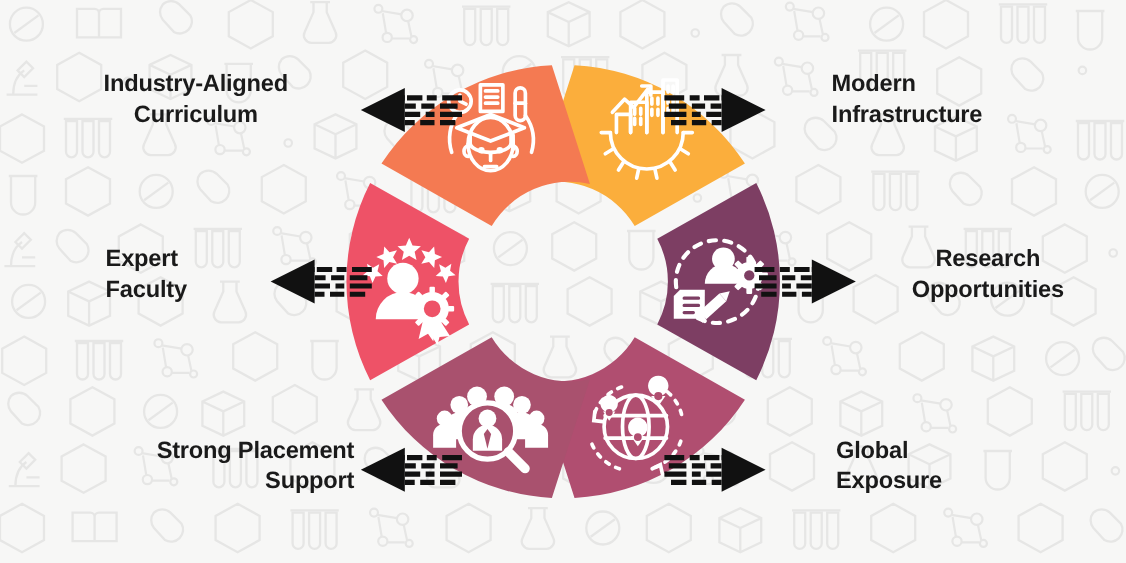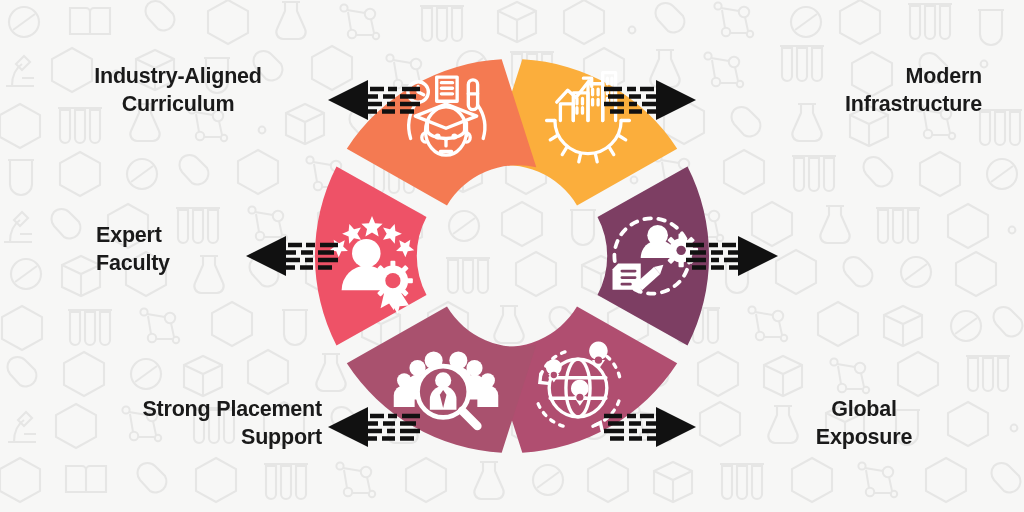--- a/index.html
+++ b/index.html
@@ -39,23 +39,23 @@
     letter-spacing: -0.2px;
     white-space: pre-line;
   }
   .label.right { text-align: center; }
   .label.left  { text-align: center; }
 
   
   #lbl-curriculum   { left: 64px;  top: 63px;  width: 228px; text-align: center; }
   #lbl-faculty      { left: 96px;  top: 222px; width: 200px; text-align: left; }
   #lbl-placement    { left: 66px;  top: 396px; width: 256px; text-align: right; }
-  #lbl-infra        { left: 756px; top: 63px;  width: 226px; text-align: right; }
+  #lbl-infra        { left: 756px; top: 63px;  width: 226px; text-align: left; }
   #lbl-research     { left: 790px; top: 222px; width: 216px; text-align: center; }
-  #lbl-global       { left: 760px; top: 396px; width: 208px; text-align: center; }
+  #lbl-global       { left: 760px; top: 396px; width: 208px; text-align: left; }
 </style>
 </head>
 <body>
 
 <div id="stage">
 
   <svg id="bg-pattern" viewBox="0 0 1024 512" width="1024" height="512" aria-hidden="true">
     <defs>
       <g id="p-flask">
         <path d="M6 0 h18 M9 0 v9 L1 27 a7 7 0 0 0 6 10 h16 a7 7 0 0 0 6 -10 L21 9 V0" fill="none" stroke="#e6e6e5" stroke-width="2.1"></path>
@@ -518,16 +518,18 @@
   </svg>
 
   <div class="label left" id="lbl-curriculum">Industry-Aligned
 Curriculum</div>
   <div class="label left" id="lbl-faculty">Expert
 Faculty</div>
   <div class="label left" id="lbl-placement">Strong Placement
 Support</div>
   <div class="label right" id="lbl-infra">Modern
 Infrastructure</div>
+  <div class="label right" id="lbl-research">Research
+Opportunities</div>
   <div class="label right" id="lbl-global">Global
 Exposure</div>
 
 </div>
 
 </body></html>

